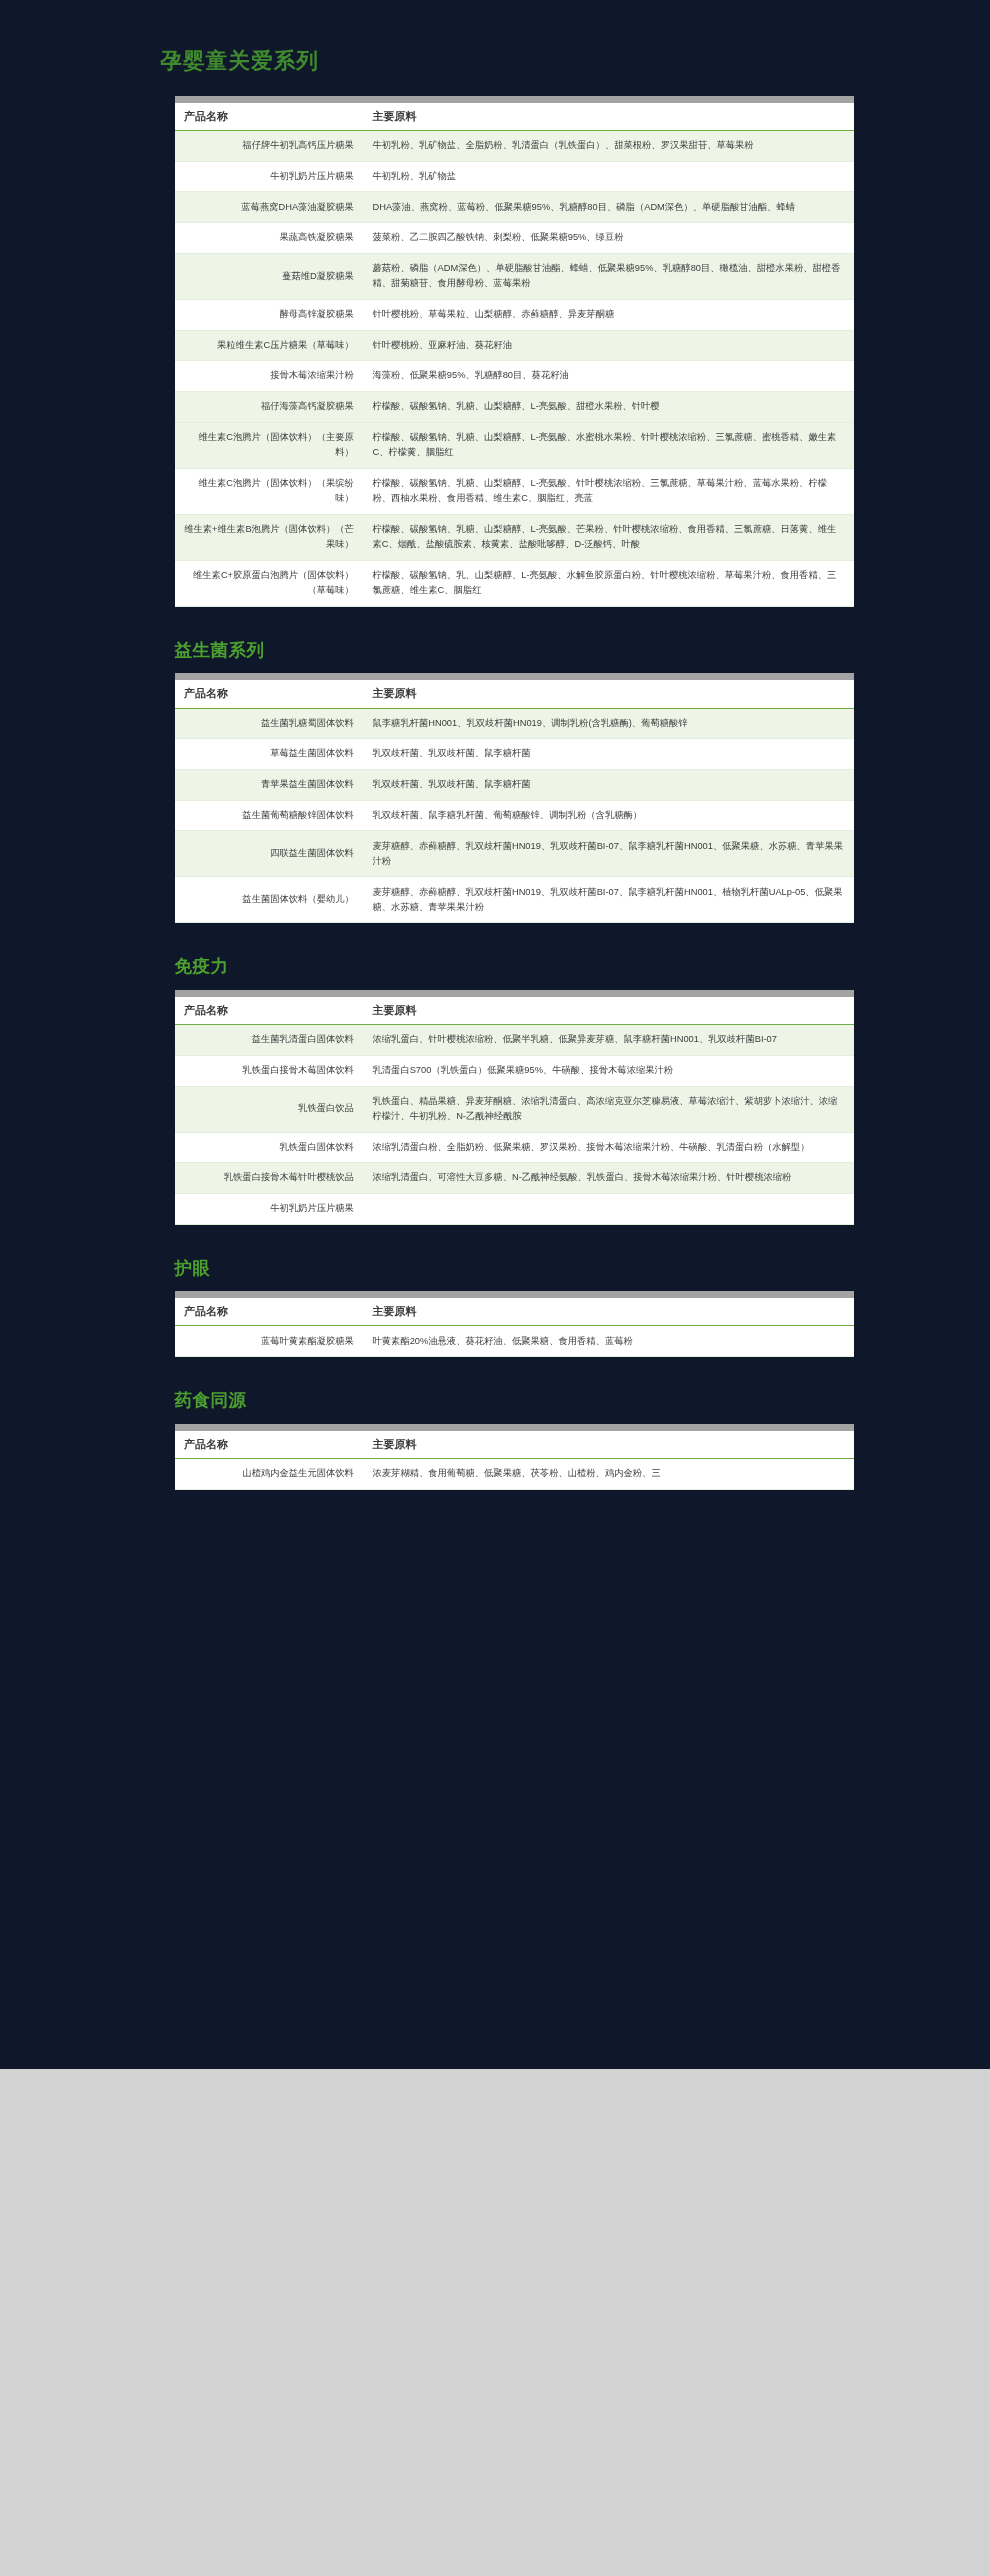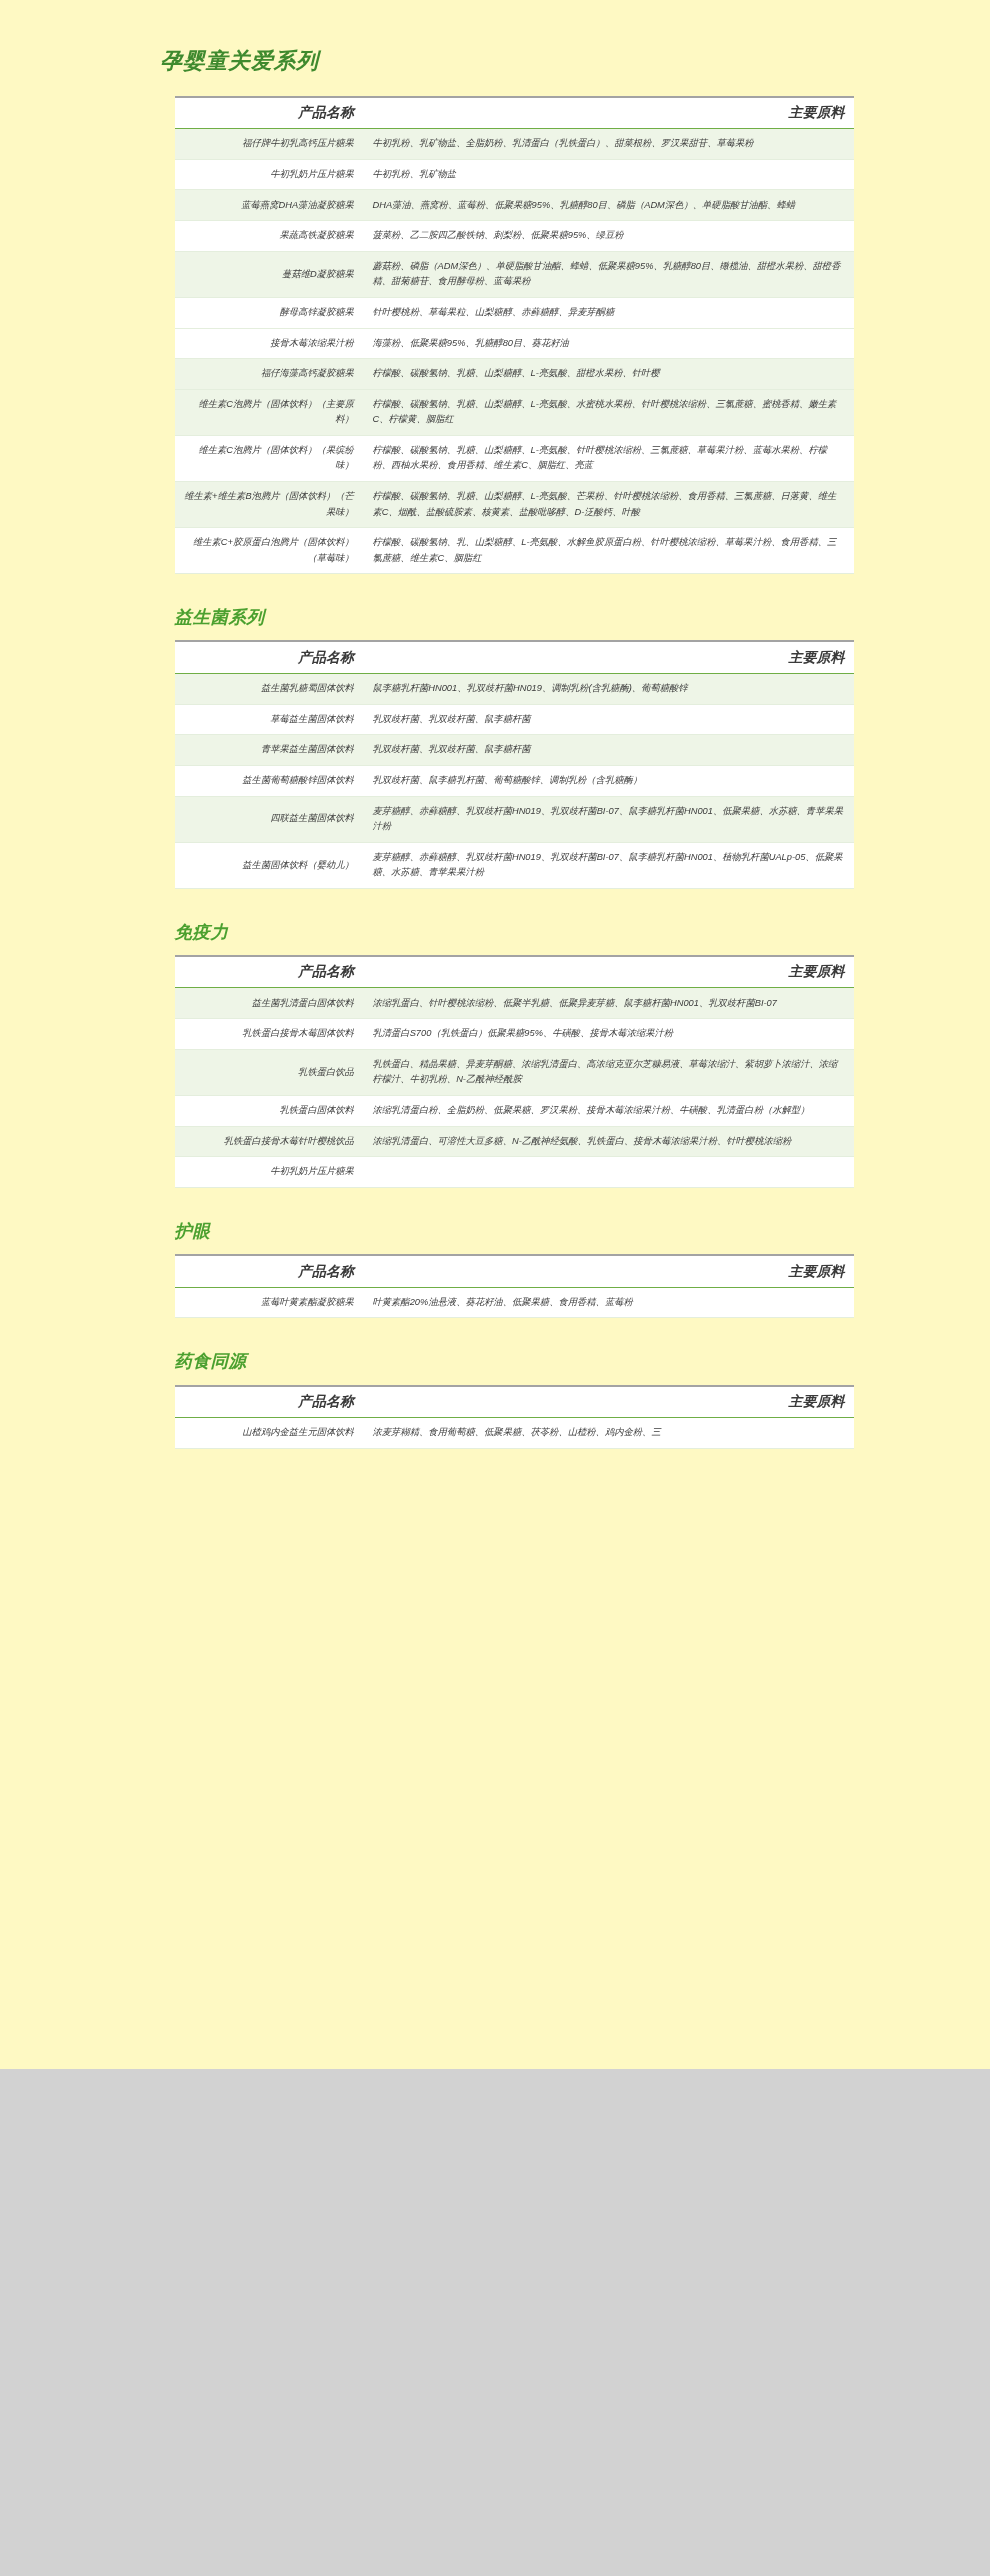--- a/index.html
+++ b/index.html
@@ -13,22 +13,21 @@
     font-family: "Liberation Sans", "DejaVu Sans", sans-serif;
     position: relative;
     overflow: hidden;
   }
   .page {
     position: absolute;
     left: 0;
     top: 0;
     width: 991px;
     height: 2576px;
-    background: #fef9c3;
-    font-style: italic;
+    background: #0f172a;
   }
   .content {
     position: absolute;
     left: 155px;
     top: 46px;
     width: 681px;
   }
   .page-title {
     font-size: 21.7px;
     font-weight: bold;
@@ -47,26 +46,26 @@
     color: #4ba02f;
     letter-spacing: 0.5px;
     margin: 0 0 11.4px 0;
   }
   table.ptable {
     border-collapse: collapse;
     width: 642px;
     table-layout: fixed;
   }
   table.ptable thead th {
-    font-size: 14px;
+    font-size: 11px;
     font-weight: bold;
     color: #3a3a3a;
-    text-align: right;
+    text-align: left;
     padding: 6.2px 9.3px 6.2px 9.3px;
-    border-top: 2px solid #a3a3a3;
+    border-top: 7px solid #a3a3a3;
     border-bottom: 1px solid #6fae45;
     background: #ffffff;
   }
   table.ptable td {
     font-size: 9.3px;
     color: #3c3c3c;
     line-height: 1.65;
     padding: 7.2px 9.3px;
     vertical-align: middle;
     border-bottom: 0.5px solid #e4eedd;
@@ -134,20 +133,24 @@
             <td class="col-ing">菠菜粉、乙二胺四乙酸铁钠、刺梨粉、低聚果糖95%、绿豆粉</td>
           </tr>
           <tr class="alt">
             <td class="col-name">蔓菇维D凝胶糖果</td>
             <td class="col-ing">蘑菇粉、磷脂（ADM深色）、单硬脂酸甘油酯、蜂蜡、低聚果糖95%、乳糖醇80目、橄榄油、甜橙水果粉、甜橙香精、甜菊糖苷、食用酵母粉、蓝莓果粉</td>
           </tr>
           <tr class="plain">
             <td class="col-name">酵母高锌凝胶糖果</td>
             <td class="col-ing">针叶樱桃粉、草莓果粒、山梨糖醇、赤藓糖醇、异麦芽酮糖</td>
           </tr>
+          <tr class="alt">
+            <td class="col-name">果粒维生素C压片糖果（草莓味）</td>
+            <td class="col-ing">针叶樱桃粉、亚麻籽油、葵花籽油</td>
+          </tr>
           <tr class="plain">
             <td class="col-name">接骨木莓浓缩果汁粉</td>
             <td class="col-ing">海藻粉、低聚果糖95%、乳糖醇80目、葵花籽油</td>
           </tr>
           <tr class="alt">
             <td class="col-name">福仔海藻高钙凝胶糖果</td>
             <td class="col-ing">柠檬酸、碳酸氢钠、乳糖、山梨糖醇、L-亮氨酸、甜橙水果粉、针叶樱</td>
           </tr>
           <tr class="alt">
             <td class="col-name">维生素C泡腾片（固体饮料）（主要原料）</td>

